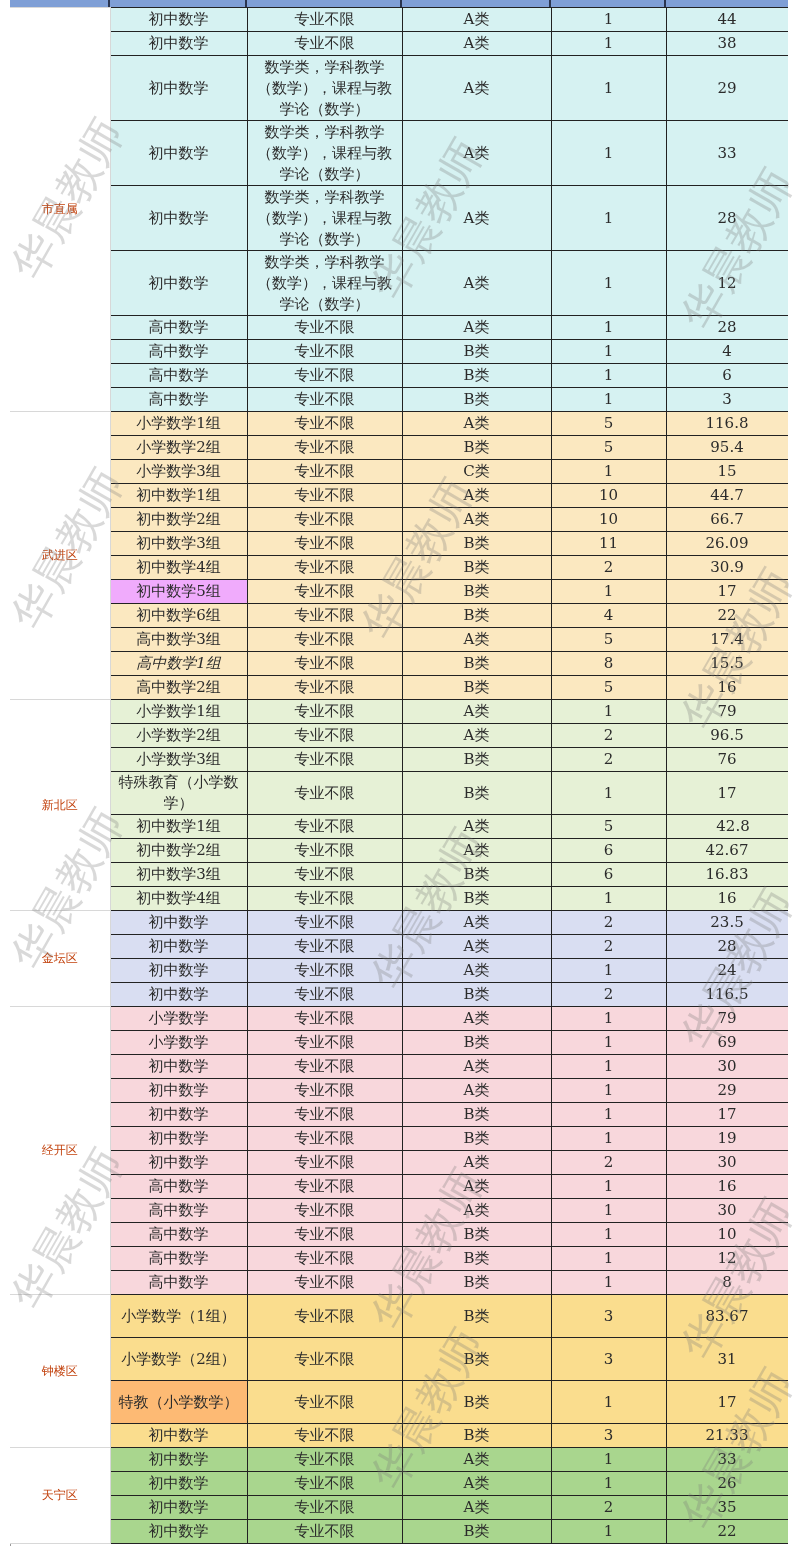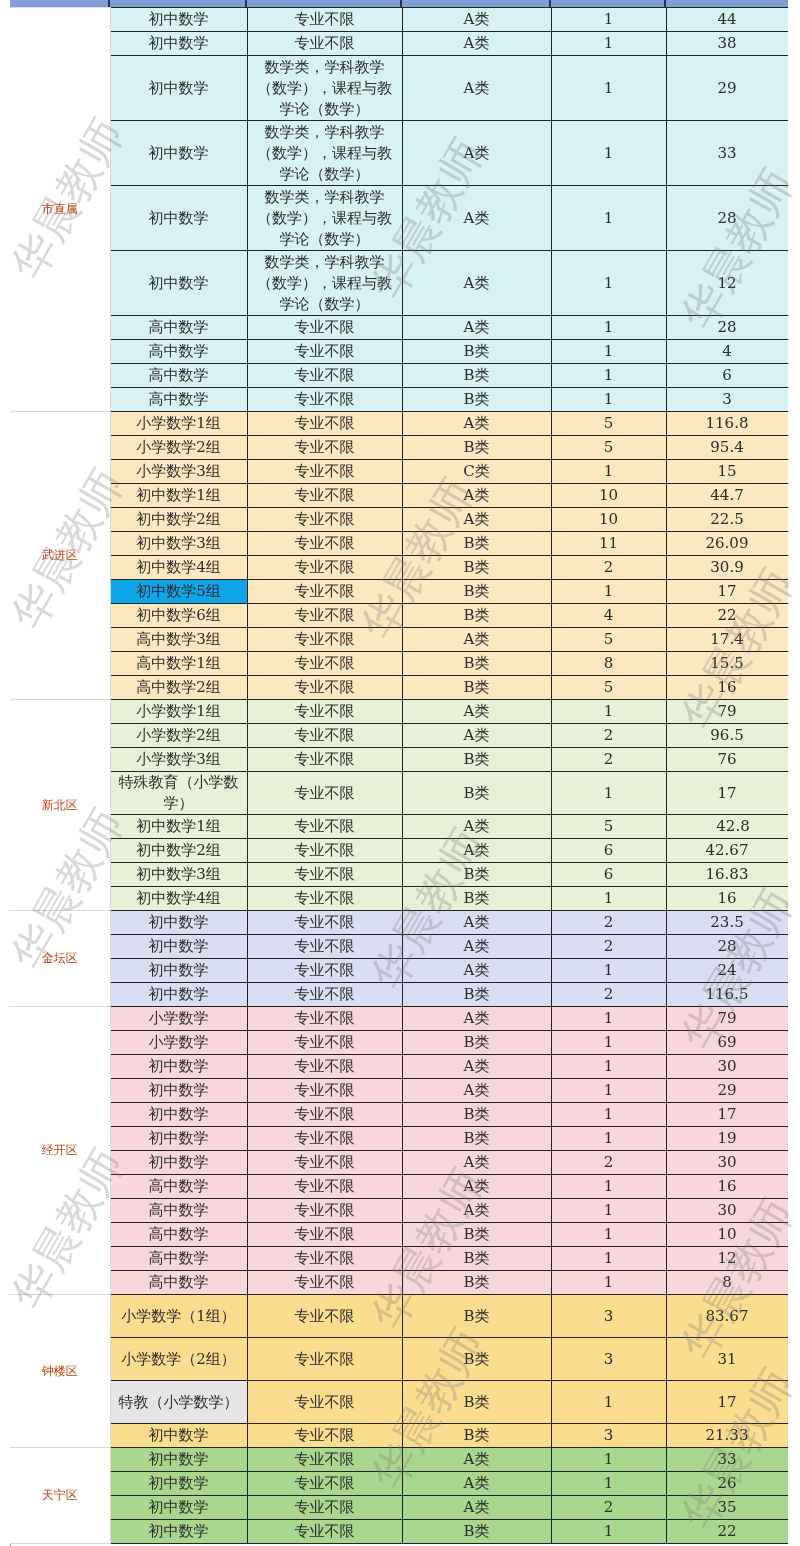--- a/index.html
+++ b/index.html
@@ -153,59 +153,59 @@
           <td style="background: rgb(251, 232, 192);">专业不限</td>
           <td style="background: rgb(251, 232, 192);">A类</td>
           <td style="background: rgb(251, 232, 192);">10</td>
           <td style="background: rgb(251, 232, 192);">44.7</td>
         </tr>
         <tr style="height: 24px;">
           <td style="background: rgb(251, 232, 192);">初中数学2组</td>
           <td style="background: rgb(251, 232, 192);">专业不限</td>
           <td style="background: rgb(251, 232, 192);">A类</td>
           <td style="background: rgb(251, 232, 192);">10</td>
-          <td style="background: rgb(251, 232, 192);">22.5</td>
+          <td style="background: rgb(251, 232, 192);">66.7</td>
         </tr>
         <tr style="height: 24px;">
           <td style="background: rgb(251, 232, 192);">初中数学3组</td>
           <td style="background: rgb(251, 232, 192);">专业不限</td>
           <td style="background: rgb(251, 232, 192);">B类</td>
           <td style="background: rgb(251, 232, 192);">11</td>
           <td style="background: rgb(251, 232, 192);">26.09</td>
         </tr>
         <tr style="height: 24px;">
           <td style="background: rgb(251, 232, 192);">初中数学4组</td>
           <td style="background: rgb(251, 232, 192);">专业不限</td>
           <td style="background: rgb(251, 232, 192);">B类</td>
           <td style="background: rgb(251, 232, 192);">2</td>
           <td style="background: rgb(251, 232, 192);">30.9</td>
         </tr>
         <tr style="height: 24px;">
-          <td style="background: #0ea5e9;">初中数学5组</td>
+          <td style="background: #f0abfc;">初中数学5组</td>
           <td style="background: rgb(251, 232, 192);">专业不限</td>
           <td style="background: rgb(251, 232, 192);">B类</td>
           <td style="background: rgb(251, 232, 192);">1</td>
           <td style="background: rgb(251, 232, 192);">17</td>
         </tr>
         <tr style="height: 24px;">
           <td style="background: rgb(251, 232, 192);">初中数学6组</td>
           <td style="background: rgb(251, 232, 192);">专业不限</td>
           <td style="background: rgb(251, 232, 192);">B类</td>
           <td style="background: rgb(251, 232, 192);">4</td>
           <td style="background: rgb(251, 232, 192);">22</td>
         </tr>
         <tr style="height: 24px;">
           <td style="background: rgb(251, 232, 192);">高中数学3组</td>
           <td style="background: rgb(251, 232, 192);">专业不限</td>
           <td style="background: rgb(251, 232, 192);">A类</td>
           <td style="background: rgb(251, 232, 192);">5</td>
           <td style="background: rgb(251, 232, 192);">17.4</td>
         </tr>
         <tr style="height: 24px;">
-          <td style="background: rgb(251, 232, 192);">高中数学1组</td>
+          <td style="background: rgb(251, 232, 192); font-style: italic;">高中数学1组</td>
           <td style="background: rgb(251, 232, 192);">专业不限</td>
           <td style="background: rgb(251, 232, 192);">B类</td>
           <td style="background: rgb(251, 232, 192);">8</td>
           <td style="background: rgb(251, 232, 192);">15.5</td>
         </tr>
         <tr style="height: 24px;">
           <td style="background: rgb(251, 232, 192);">高中数学2组</td>
           <td style="background: rgb(251, 232, 192);">专业不限</td>
           <td style="background: rgb(251, 232, 192);">B类</td>
           <td style="background: rgb(251, 232, 192);">5</td>
@@ -391,21 +391,21 @@
           <td class="multi" style="background: rgb(250, 221, 142);">83.67</td>
         </tr>
         <tr style="height: 43px;">
           <td class="multi" style="background: rgb(250, 221, 142);">小学数学（2组）</td>
           <td class="multi" style="background: rgb(250, 221, 142);">专业不限</td>
           <td class="multi" style="background: rgb(250, 221, 142);">B类</td>
           <td class="multi" style="background: rgb(250, 221, 142);">3</td>
           <td class="multi" style="background: rgb(250, 221, 142);">31</td>
         </tr>
         <tr style="height: 43px;">
-          <td class="multi" style="background: #e5e5e5; margin-top: 16px;">特教（小学数学）</td>
+          <td class="multi" style="background: #fdba74; margin-top: 16px;">特教（小学数学）</td>
           <td class="multi" style="background: rgb(250, 221, 142);">专业不限</td>
           <td class="multi" style="background: rgb(250, 221, 142);">B类</td>
           <td class="multi" style="background: rgb(250, 221, 142);">1</td>
           <td class="multi" style="background: rgb(250, 221, 142);">17</td>
         </tr>
         <tr style="height: 24px;">
           <td style="background: rgb(250, 221, 142);">初中数学</td>
           <td style="background: rgb(250, 221, 142);">专业不限</td>
           <td style="background: rgb(250, 221, 142);">B类</td>
           <td style="background: rgb(250, 221, 142);">3</td>

